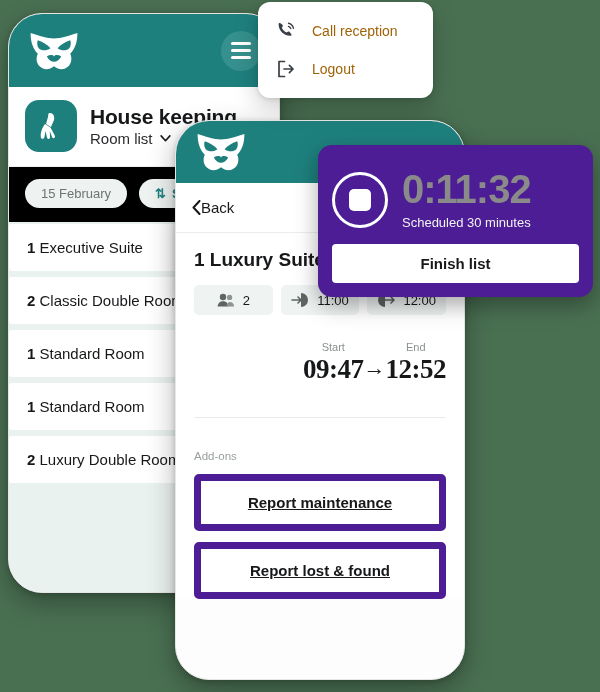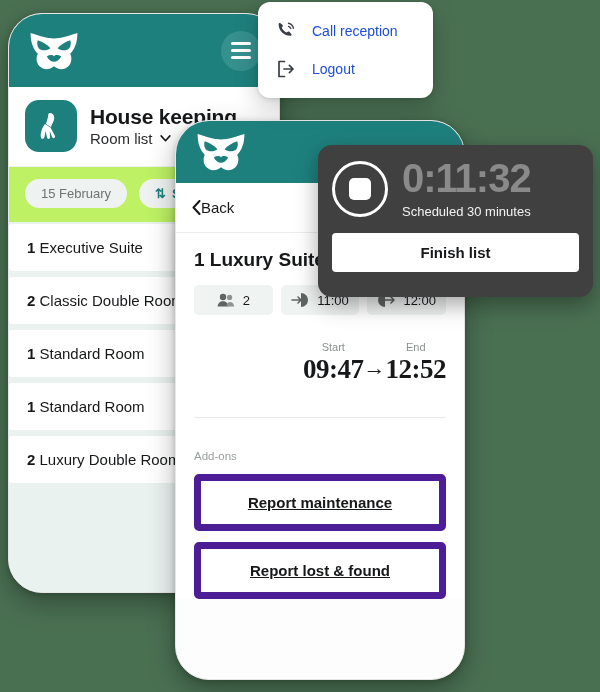--- a/index.html
+++ b/index.html
@@ -57,21 +57,21 @@
     background: #1e807d; flex: none;
     display:flex; align-items:center; justify-content:center;
   }
   .app-titles { min-width: 0; }
   .app-title { font-size: 21px; font-weight: 700; color:#17181a; white-space: nowrap; letter-spacing:-.2px;}
   .app-sub {
     font-size: 15px; color:#2b2c2e; display:flex; align-items:center; gap:7px; margin-top:1px;
   }
   .chev { width: 11px; height: 7px; }
 
-  .filters { background:#bef264; padding: 12px 16px 14px; display:flex; gap:12px; }
+  .filters { background:#000000; padding: 12px 16px 14px; display:flex; gap:12px; }
   .chip {
     background:#eef3f2; border-radius: 16px;
     padding: 7px 16px; font-size: 13px; color:#6d7472;
     white-space: nowrap; border:none; cursor:pointer;
   }
   .chip.sort { color:#1e807d; display:flex; align-items:center; gap:6px; font-weight:600; }
 
   .room-list {
     background:#eaf2f0; height: 100%;
     padding-top: 2px; position: relative; overflow: hidden;
@@ -136,30 +136,30 @@
   #menu-popover {
     position: absolute; left: 258px; top: 2px;
     width: 175px; background:#fff;
     border-radius: 12px; z-index: 8;
     box-shadow: 0 8px 24px rgba(0,0,0,.22), 0 1px 4px rgba(0,0,0,.12);
     padding: 10px 0;
   }
   .menu-item {
     display:flex; align-items:center; gap:16px;
     padding: 9px 18px; cursor:pointer;
-    font-size: 14px; color:#1d4ed8;
+    font-size: 14px; color:#a16207;
   }
   .menu-item .mi-ico { width:20px; height:20px; flex:none; display:flex; align-items:center; justify-content:center;}
 
   
   .timer-card {
-    position:absolute; background:#404040;
+    position:absolute; background:#4c1d95;
     border-radius: 14px; z-index: 6;
     box-shadow: 0 8px 22px rgba(0,0,0,.35);
-    padding: 13px 14px 14px;
+    padding: 24px 14px 14px;
   }
   #timer-back { left: 183px; top: 210px; width: 195px; height: 88px; z-index: 4; border-radius: 10px; }
   #timer-front { left: 318px; top: 145px; width: 275px; height: 152px; z-index: 9; }
 
   .timer-row { display:flex; align-items:center; gap: 14px; }
   .ctrl-circle {
     width: 56px; height: 56px; border-radius:50%;
     border: 3px solid #fff; flex:none;
     display:flex; align-items:center; justify-content:center;
   }

